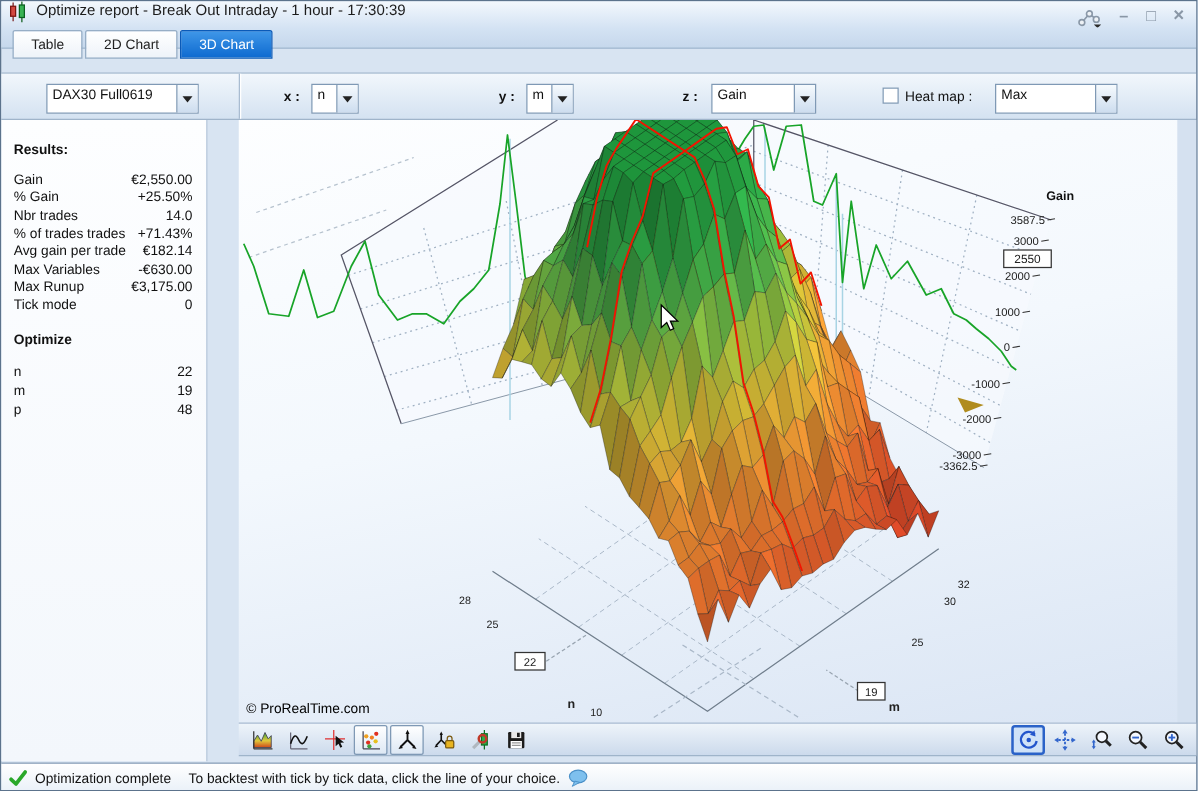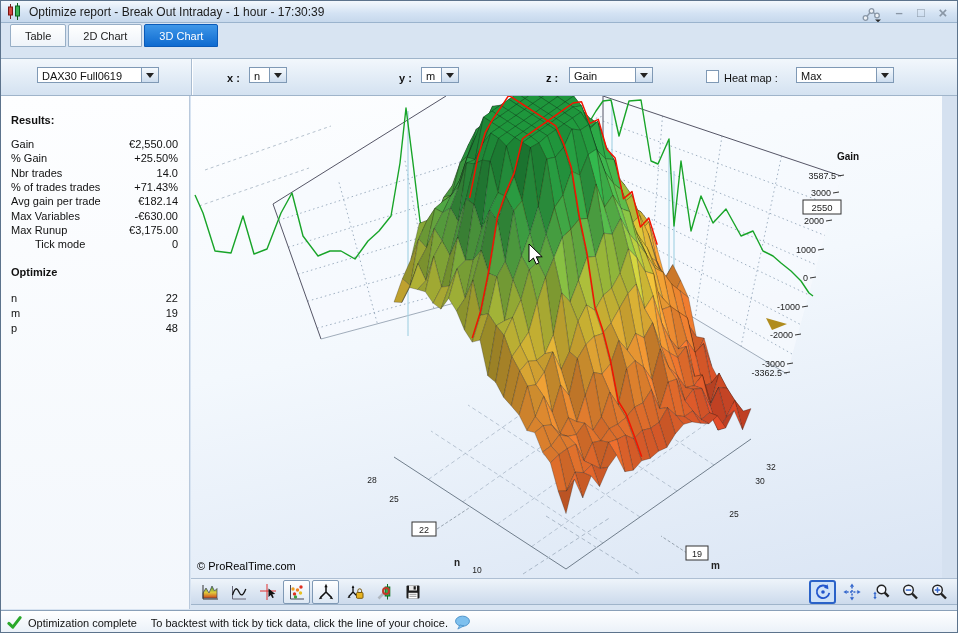--- a/index.html
+++ b/index.html
@@ -4,50 +4,50 @@
 <style>
   html,body{margin:0;padding:0;background:#9fb2c6;}
   *{box-sizing:border-box;}
   .window{
     position:relative;width:958px;height:633px;overflow:hidden;
     background:#d8e4f2;border:1px solid #5c738c;
     font-family:"Liberation Sans",sans-serif;font-size:11px;color:#111;
     user-select:none;
   }
   
-  .titlebar{position:absolute;left:0;top:0;width:100%;height:22px;
+  .titlebar{position:absolute;left:0;top:0;width:100%;height:38px;
     background:linear-gradient(#f3f8fd,#d3e2f3 60%,#c6d8ec);
-    border-bottom:1px solid #9ab3cd;display:flex;align-items:center;}
+    border-bottom:1px solid #9ab3cd;display:flex;align-items:flex-start;}
   .title-icon{width:17px;height:17px;margin:0 6px 0 5px;}
   .title-text{font-size:12px;color:#1c1c1c;}
   .win-ctl{position:absolute;top:3px;width:20px;height:18px;text-align:center;
     color:#8a97a6;font-size:13px;line-height:18px;font-weight:bold;cursor:default;}
   .share-ic{position:absolute;left:860px;top:6px;}
   
   .tabbar{position:absolute;left:9px;top:23px;height:24px;display:flex;gap:2px;}
   .tab{height:23px;padding:0 14px;display:flex;align-items:center;
     background:linear-gradient(#ffffff,#eef3f9);border:1px solid #97aec6;
     border-radius:2px 2px 0 0;color:#222;cursor:default;}
   .tab.active{background:linear-gradient(#3f97e8,#0e6ad0);border-color:#0a5ab8;color:#fff;}
   .tabline{position:absolute;left:0;top:57px;width:100%;height:1px;background:#9fb4ca;}
   
   .ctlrow{position:absolute;left:0;top:58px;width:100%;height:37px;
     background:linear-gradient(#f2f7fc,#d4e2f1);border-bottom:1px solid #9fb4ca;}
   .ctl-label{position:absolute;font-weight:bold;font-size:11px;}
-  .combo{position:absolute;height:16px;background:#fff;border:1px solid #7f99b5;
+  .combo{position:absolute;height:24px;background:#fff;border:1px solid #7f99b5;
     display:flex;align-items:stretch;font-size:11px;}
   .combo .txt{flex:1;padding:2px 4px 0 4px;white-space:nowrap;overflow:hidden;}
   .combo .btn{width:17px;background:linear-gradient(#f6fafd,#cdddef);
     border-left:1px solid #7f99b5;display:flex;align-items:center;justify-content:center;}
   .combo .btn i{width:0;height:0;border:4px solid transparent;border-top:5px solid #222;margin-top:5px;}
   .vsep{position:absolute;width:1px;background:#a9bcd1;box-shadow:1px 0 0 #fff;}
   .checkbox{position:absolute;width:13px;height:13px;background:#fff;border:1px solid #7f99b5;}
   .hm-label{position:absolute;font-size:11px;text-align:right;}
   
-  .leftpanel{position:absolute;left:0;top:95px;width:189px;height:513px;
+  .leftpanel{position:absolute;left:0;top:95px;width:165px;height:513px;
     background:linear-gradient(#fdfeff,#f3f7fc);border-right:1px solid #b9c9dc;padding-left:48px;}
   .res-title{position:absolute;left:10px;font-weight:bold;font-size:11px;}
   .res-row{position:absolute;left:10px;right:11px;height:14px;}
   .res-row .lbl{position:absolute;left:0;}
   .res-row .val{position:absolute;right:0;text-align:right;}
   
   .chart-area{position:absolute;left:190px;top:95px;width:751px;height:482px;
     background:linear-gradient(168deg,#fdfeff 0%,#f3f8fd 45%,#dae5f4 100%);}
   .rightstrip{position:absolute;left:941px;top:95px;width:17px;height:509px;
     background:#d5e1f0;}
@@ -170,21 +170,21 @@
           <span class="val">€182.14</span>
         </div>
         <div class="res-row" style="top: 113.5px;">
           <span class="lbl">Max Variables</span>
           <span class="val">-€630.00</span>
         </div>
         <div class="res-row" style="top: 127.8px;">
           <span class="lbl">Max Runup</span>
           <span class="val">€3,175.00</span>
         </div>
-        <div class="res-row" style="top: 142.1px; margin-left: 24px;">
+        <div class="res-row" style="top: 142.1px;">
           <span class="lbl">Tick mode</span>
           <span class="val">0</span>
         </div>
       </div>
     <div class="res-title" style="top:170px">Optimize</div>
     <div id="var-rows">
         <div class="res-row" style="top: 196px;">
           <span class="lbl">n</span>
           <span class="val">22</span>
         </div>

